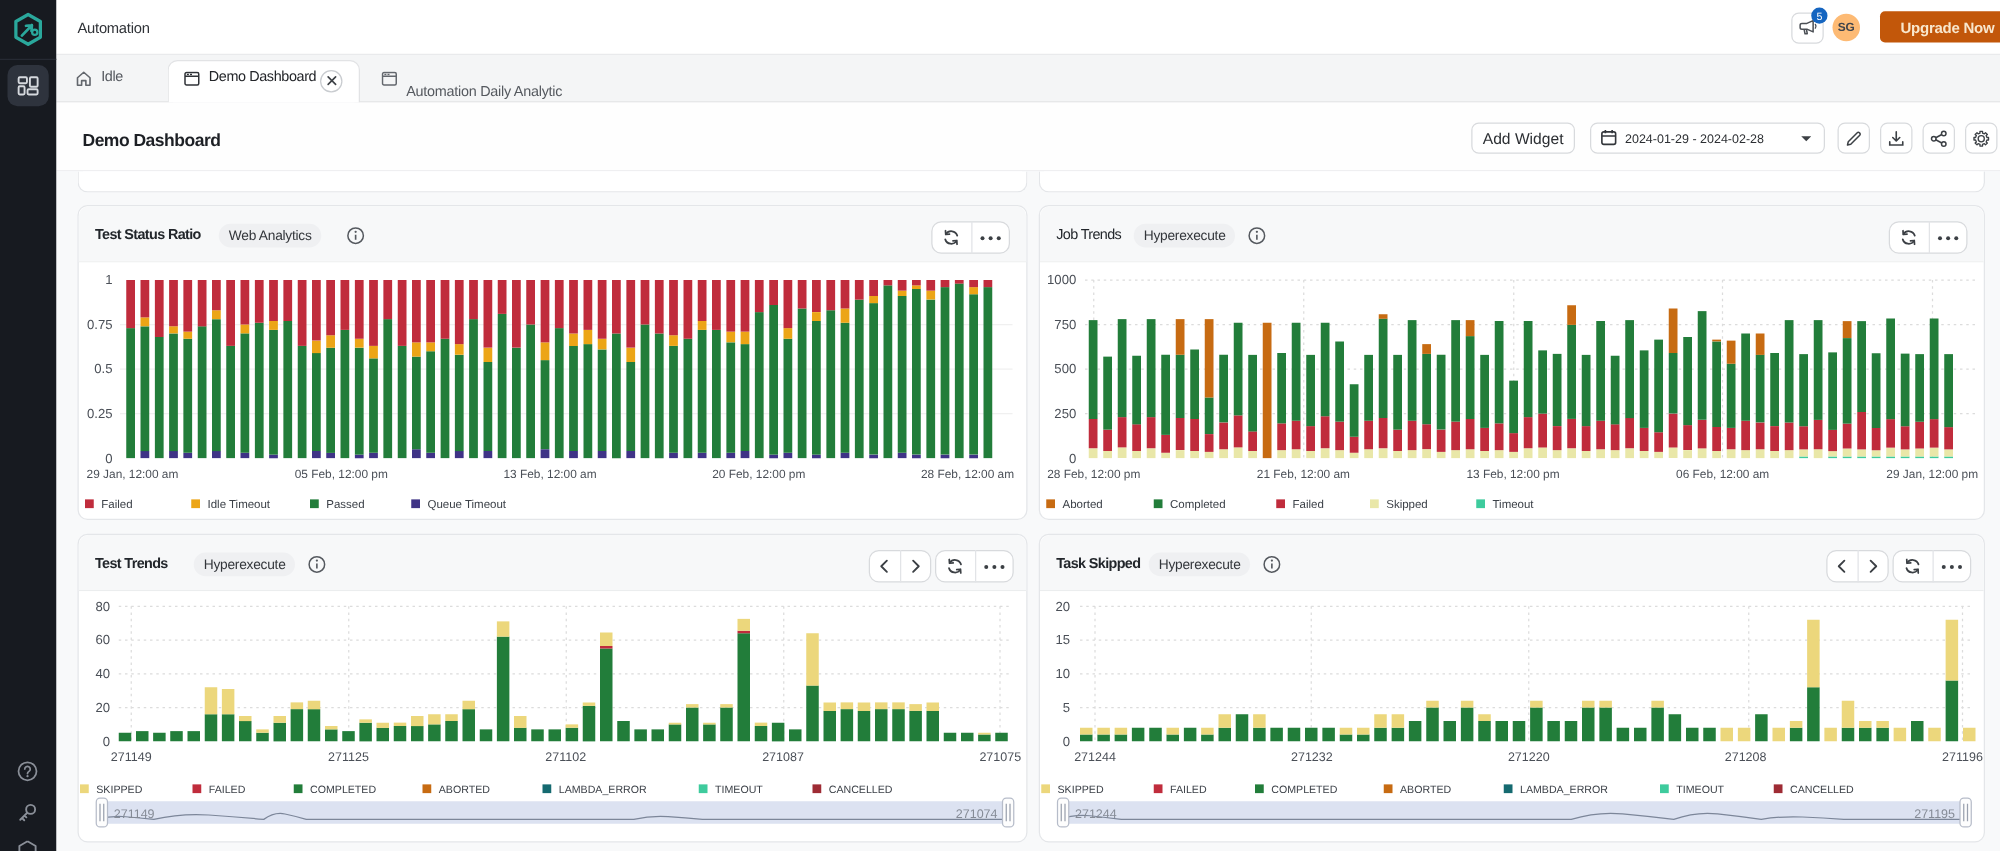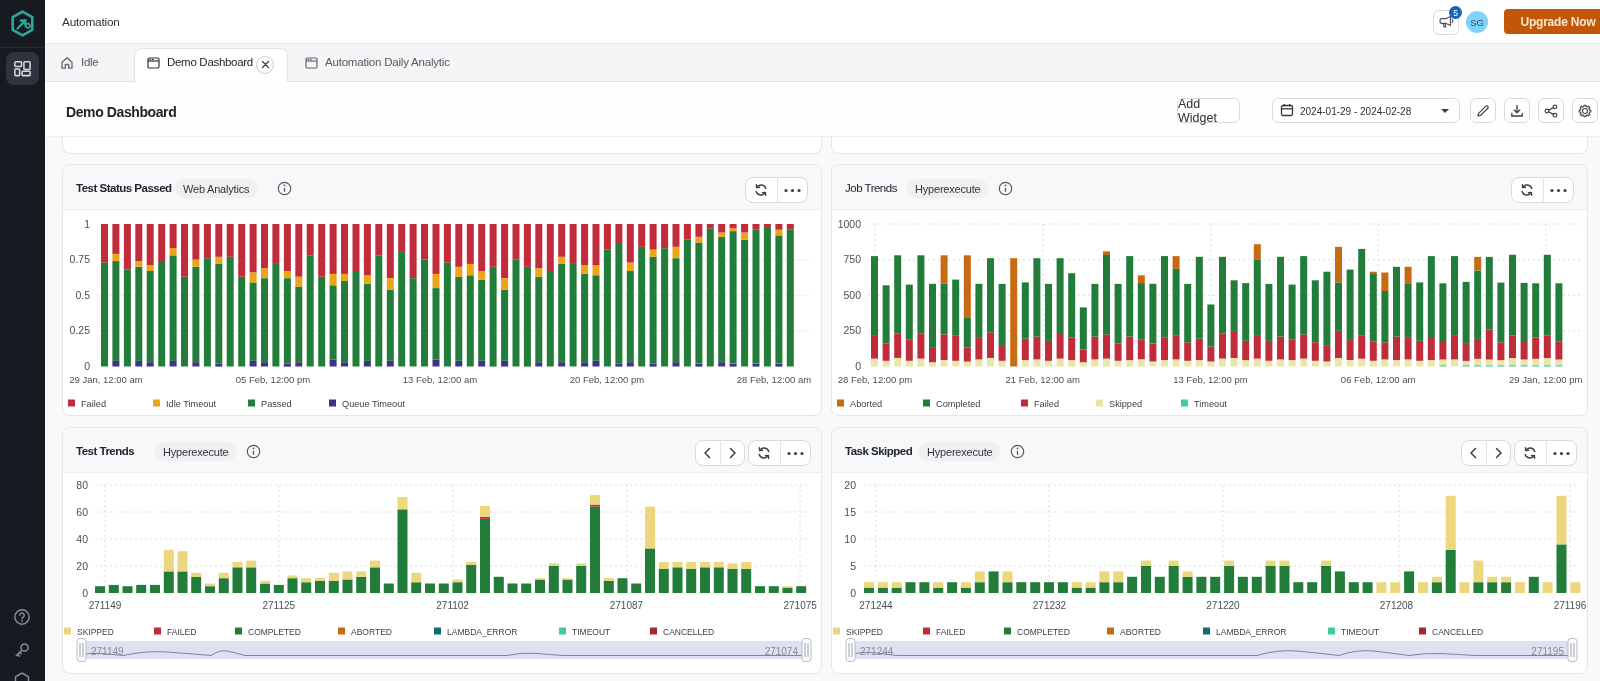--- a/index.html
+++ b/index.html
@@ -36,21 +36,21 @@
 <path d="M9 1 L15.5 4.8 L15.5 11 M9 1 L2.5 4.8 L2.5 11" fill="none" stroke="#8a8f98" stroke-width="1.5" stroke-linejoin="round"></path>
 </svg>
 <div class="abs" style="left:62px;top:15px;font-size:11.8px;letter-spacing:-0.2px;color:#303338;font-weight:500">Automation</div>
 <div class="btn" style="left:1433px;top:10px;width:26px;height:25px"></div>
 <svg class="abs" style="left:1439px;top:15px" width="15" height="14" viewBox="0 0 15 14">
 <path d="M11.5 1.5 L11.5 10.5 L6.5 8.3 L2.5 8.3 a1.4 1.4 0 0 1 -1.4-1.4 L1.1 5.1 a1.4 1.4 0 0 1 1.4-1.4 L6.5 3.7 Z" fill="none" stroke="#4b4f55" stroke-width="1.2" stroke-linejoin="round"></path>
 <path d="M4.3 8.5 L5 12 L6.8 12 L6.2 8.6" fill="none" stroke="#4b4f55" stroke-width="1.2" stroke-linejoin="round"></path>
 <path d="M13.3 4.5 a2.6 2.6 0 0 1 0 3" fill="none" stroke="#4b4f55" stroke-width="1.1" stroke-linecap="round"></path>
 </svg>
 <div class="abs" style="left:1449px;top:6px;width:13px;height:13px;background:#1565c0;border-radius:50%;color:#fff;font-size:8.5px;display:flex;align-items:center;justify-content:center">5</div>
-<div class="abs" style="left:1466px;top:11px;width:22px;height:22px;background:#7dd3fc;border-radius:50%;color:#41454c;font-size:9.5px;font-weight:400;display:flex;align-items:center;justify-content:center">SG</div>
+<div class="abs" style="left:1466px;top:11px;width:22px;height:22px;background:#fdba74;border-radius:50%;color:#41454c;font-size:9.5px;font-weight:700;display:flex;align-items:center;justify-content:center">SG</div>
 <div class="abs" style="left:1504px;top:9px;width:108px;height:25px;background:#c2570a;border-radius:4px;color:#f8e7cd;font-size:12px;font-weight:700;display:flex;align-items:center;justify-content:center;letter-spacing:-0.2px">Upgrade Now</div>
 <svg class="abs" style="left:60px;top:56px" width="14" height="14" viewBox="0 0 14 14">
 <path d="M2 6.2 L7 1.8 L12 6.2 L12 12.2 L8.7 12.2 L8.7 8.5 L5.3 8.5 L5.3 12.2 L2 12.2 Z" fill="none" stroke="#63676d" stroke-width="1.3" stroke-linejoin="round"></path>
 </svg>
 <div class="abs" style="left:81px;top:56px;font-size:11.5px;letter-spacing:-0.3px;color:#55595f">Idle</div>
 <div class="abs" style="left:134px;top:48px;width:154px;height:34px;background:#fff;border:1px solid #e2e3e5;border-bottom:none;border-radius:8px 8px 0 0"></div>
 <svg class="abs" style="left:147px;top:57px" width="13" height="12" viewBox="0 0 13 12">
 <rect x="1" y="1" width="11" height="10" rx="1.2" fill="none" stroke="#2f3237" stroke-width="1.2"></rect>
 <line x1="1" y1="4" x2="12" y2="4" stroke="#2f3237" stroke-width="1.2"></line>
 <rect x="2.5" y="2" width="1.6" height="1.1" fill="#2f3237"></rect>
@@ -60,23 +60,23 @@
 <div class="abs" style="left:256px;top:55.5px;width:18px;height:18px;border:1px solid #c9ccd0;border-radius:50%;background:#fff"></div>
 <svg class="abs" style="left:260.5px;top:60px" width="9" height="9" viewBox="0 0 9 9">
 <path d="M1.5 1.5 L7.5 7.5 M7.5 1.5 L1.5 7.5" stroke="#3c4045" stroke-width="1.3" stroke-linecap="round"></path>
 </svg>
 <svg class="abs" style="left:305px;top:57px" width="13" height="12" viewBox="0 0 13 12">
 <rect x="1" y="1" width="11" height="10" rx="1.2" fill="none" stroke="#63676d" stroke-width="1.2"></rect>
 <line x1="1" y1="4" x2="12" y2="4" stroke="#63676d" stroke-width="1.2"></line>
 <rect x="2.5" y="2" width="1.6" height="1.1" fill="#63676d"></rect>
     <rect x="5" y="2" width="1.6" height="1.1" fill="#63676d"></rect>
 </svg>
-<div class="abs" style="left:325px;top:56px;font-size:11.5px;letter-spacing:-0.2px;color:#55595f">Automation Daily Analytic</div>
+<div class="abs" style="left:325px;top:68px;font-size:11.5px;letter-spacing:-0.2px;color:#55595f">Automation Daily Analytic</div>
 <div class="abs" style="left:66px;top:104px;font-size:14px;font-weight:700;letter-spacing:-0.4px;color:#1d2025">Demo Dashboard</div>
-<div class="btn" style="left:1177px;top:98px;width:63px;height:25px;font-size:12.5px;color:#2c2f33">Add Widget</div>
+<div class="btn" style="left:1177px;top:98px;width:83px;height:25px;font-size:12.5px;color:#2c2f33">Add Widget</div>
 <div class="btn" style="left:1272px;top:98px;width:188px;height:25px"></div>
 <svg class="abs" style="left:1280px;top:103px" width="14" height="14" viewBox="0 0 14 14">
 <rect x="1.5" y="2.5" width="11" height="10" rx="1.5" fill="none" stroke="#33363b" stroke-width="1.3"></rect>
 <line x1="1.5" y1="5.8" x2="12.5" y2="5.8" stroke="#33363b" stroke-width="1.3"></line>
 <line x1="4.3" y1="1" x2="4.3" y2="3.6" stroke="#33363b" stroke-width="1.3"></line>
 <line x1="9.7" y1="1" x2="9.7" y2="3.6" stroke="#33363b" stroke-width="1.3"></line>
 </svg>
 <div class="abs" style="left:1300px;top:106px;font-size:10px;color:#2c2f33">2024-01-29 - 2024-02-28</div>
 <svg class="abs" style="left:1440px;top:108px" width="10" height="6" viewBox="0 0 10 6">
 <path d="M1 1 L5 5 L9 1 Z" fill="#3c4045"></path>
@@ -99,21 +99,21 @@
 <path d="M4.6 6.2 L9.4 3.6 M4.6 7.8 L9.4 10.4" stroke="#3c4045" stroke-width="1.2"></path>
 </svg>
 <svg class="abs" style="left:1578px;top:104px" width="14" height="14" viewBox="0 0 24 24">
 <path d="M22.0,10.2 L22.0,13.8 L19.8,13.7 L18.7,16.3 L20.4,17.8 L17.8,20.4 L16.3,18.7 L13.7,19.8 L13.8,22.0 L10.2,22.0 L10.3,19.8 L7.7,18.7 L6.2,20.4 L3.6,17.8 L5.3,16.3 L4.2,13.7 L2.0,13.8 L2.0,10.2 L4.2,10.3 L5.3,7.7 L3.6,6.2 L6.2,3.6 L7.7,5.3 L10.3,4.2 L10.2,2.0 L13.8,2.0 L13.7,4.2 L16.3,5.3 L17.8,3.6 L20.4,6.2 L18.7,7.7 L19.8,10.3 Z" fill="none" stroke="#3c4045" stroke-width="1.8" stroke-linejoin="round"></path>
 <circle cx="12" cy="12" r="4.2" fill="none" stroke="#3c4045" stroke-width="1.8"></circle>
 </svg>
 <div class="abs" style="left:62px;top:137px;width:760px;height:17px;background:#fff;border:1px solid #e4e6e9;border-top:none;border-radius:0 0 8px 8px"></div>
 <div class="abs" style="left:831px;top:137px;width:757px;height:17px;background:#fff;border:1px solid #e4e6e9;border-top:none;border-radius:0 0 8px 8px"></div>
 <div class="abs" style="left:62px;top:164px;width:760px;height:252px;background:#fff;border:1px solid #e4e6e9;border-radius:8px"></div>
 <div class="abs" style="left:63px;top:165px;width:758px;height:45px;background:#f7f8f9;border-bottom:1px solid #ebedee;border-radius:8px 8px 0 0"></div>
-<div class="abs" style="left:76px;top:182px;font-size:11.5px;font-weight:700;letter-spacing:-0.5px;color:#22262b">Test Status Passed</div>
+<div class="abs" style="left:76px;top:182px;font-size:11.5px;font-weight:700;letter-spacing:-0.5px;color:#22262b">Test Status Ratio</div>
 <div class="abs" style="left:175px;top:179px;height:19px;padding:0 8px;background:#eff0f2;border-radius:10px;font-size:11px;letter-spacing:-0.2px;color:#33363b;display:flex;align-items:center">Web Analytics</div>
 <svg class="abs" style="left:277.4px;top:181px" width="15" height="15" viewBox="0 0 15 15">
 <circle cx="7.5" cy="7.5" r="6.2" fill="none" stroke="#55595f" stroke-width="1.2"></circle>
 <line x1="7.5" y1="6.8" x2="7.5" y2="10.8" stroke="#55595f" stroke-width="1.3"></line>
 <circle cx="7.5" cy="4.4" r=".9" fill="#55595f"></circle>
 </svg>
 <div class="btn" style="left:745px;top:177px;width:63px;height:26px;border-radius:8px"></div>
 <div class="abs" style="left:776.5px;top:177px;width:1px;height:26px;background:#e2e4e7"></div>
 <svg class="abs" style="left:753.5px;top:183px" width="14" height="14" viewBox="0 0 14 14">
 <path d="M11.8 5.5 a5 5 0 0 0 -9 -1.2 M2.2 8.5 a5 5 0 0 0 9 1.2" fill="none" stroke="#3c4045" stroke-width="1.4" stroke-linecap="round"></path>

